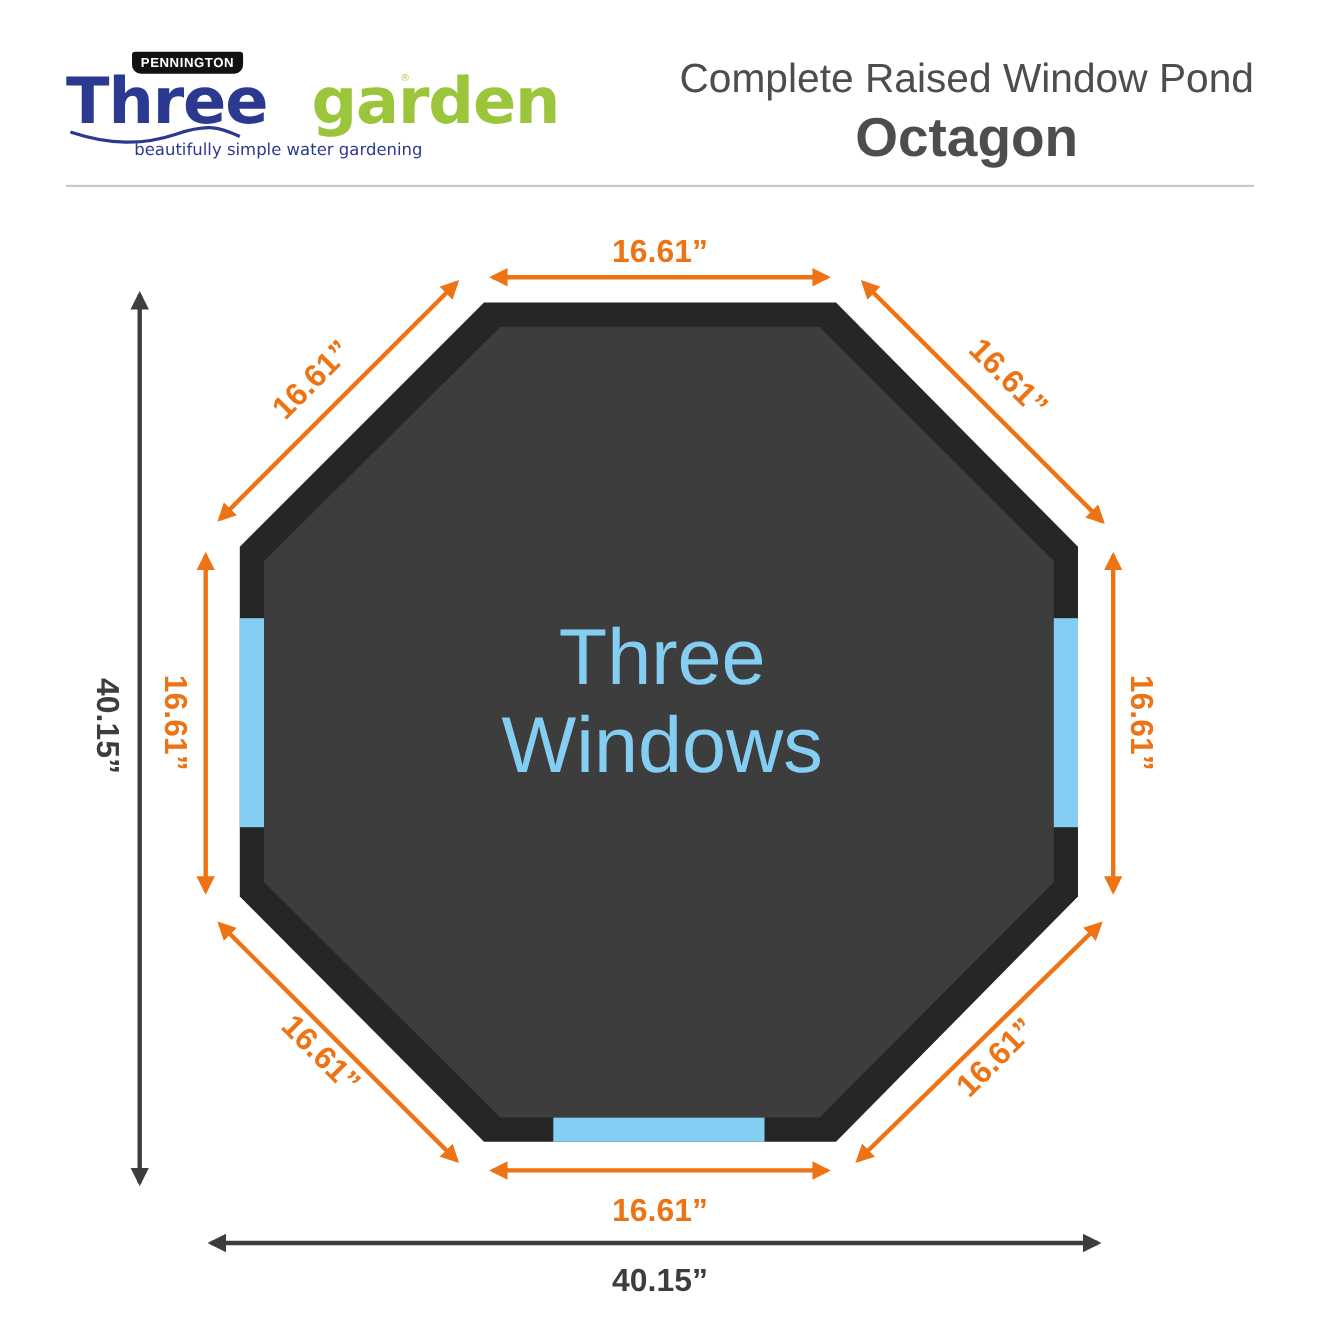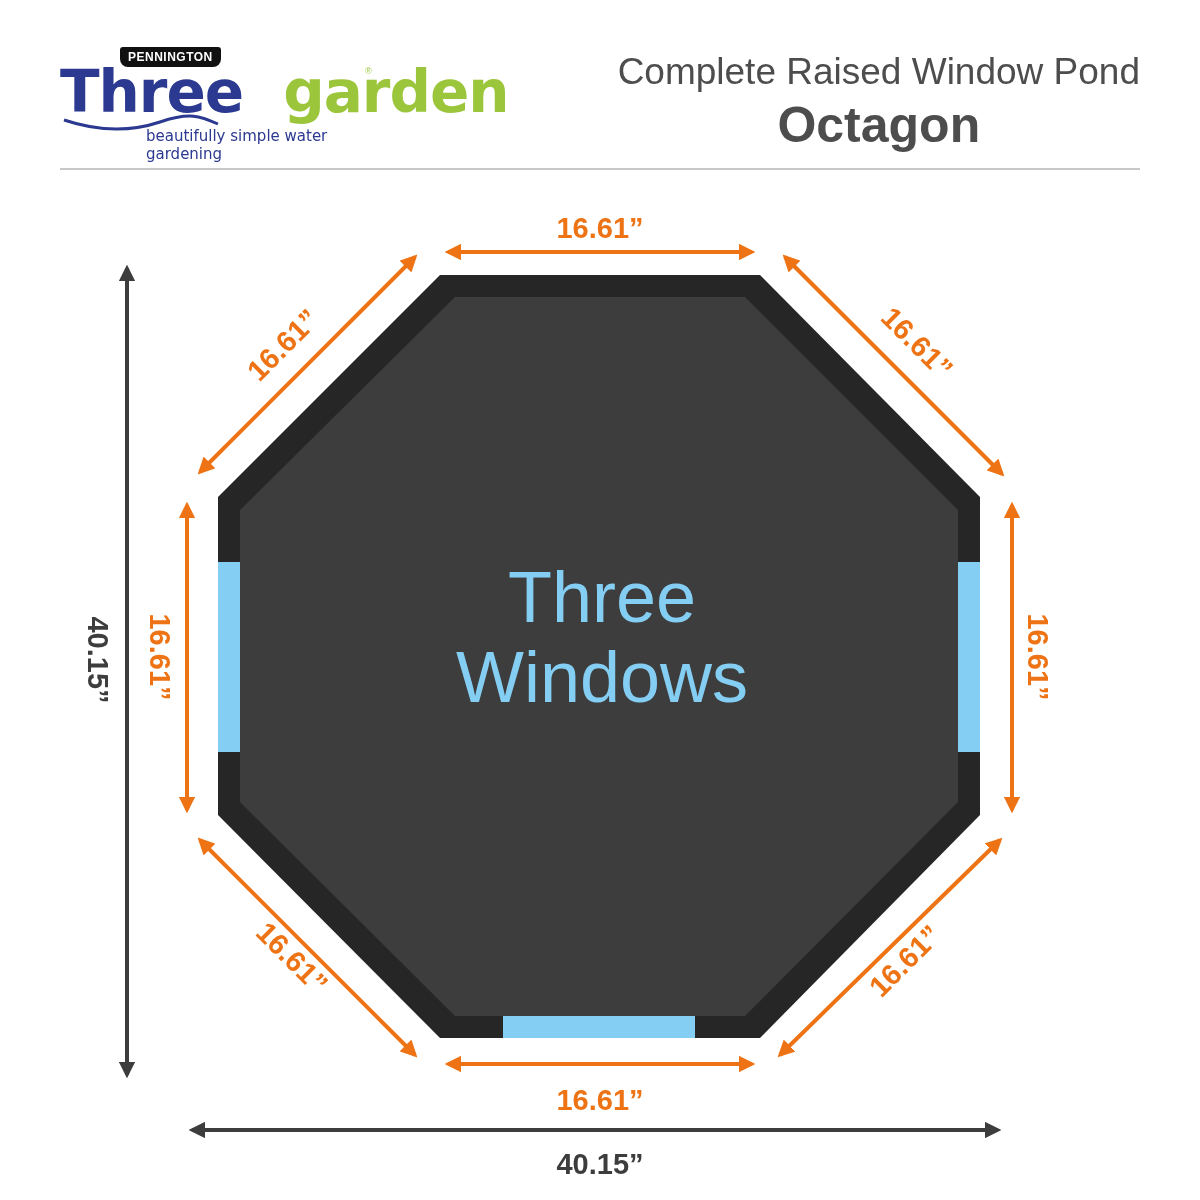--- a/index.html
+++ b/index.html
@@ -3,21 +3,21 @@
 <meta charset="utf-8">
 <style>
   html, body { margin:0; padding:0; background:#ffffff; }
   body { width:1200px; height:1200px; position:relative; overflow:hidden; font-family:"Liberation Sans", sans-serif; }
   .logo { position:absolute; left:60px; top:44px; width:330px; height:110px; }
   .pennington-badge { position:absolute; left:60px; top:3px; height:20px; padding:0 8px; background:#111; color:#fff; font-weight:bold; font-size:12px; line-height:20px; letter-spacing:0.5px; border-radius:3px 3px 8px 8px; }
   .brand { position:absolute; left:0; top:14px; font-size:58px; font-weight:bold; letter-spacing:-1px; font-family:"DejaVu Sans", sans-serif; }
   .brand .aqua { color:#2b3990; }
   .brand .garden { color:#9bc63b;margin-left:40px; }
   .reg { position:absolute; left:305px; top:22px; font-size:9px; color:#9bc63b; }
-  .tagline { position:absolute; left:62px; top:83px; font-size:15px; color:#2b3990; font-family:"DejaVu Sans", sans-serif;margin-left:24px; }
+  .tagline { position:absolute; left:62px; top:83px; font-size:15px; color:#2b3990; font-family:"DejaVu Sans", sans-serif; }
   .wave { position:absolute; left:0; top:70px; }
   .title-block { position:absolute; right:60px; top:50px; text-align:center; color:#4a4a4a; }
   .subtitle { font-size:37px; font-weight:normal; color:#4d4d4d; line-height:44px; }
   .title { font-size:50px; font-weight:bold; color:#4d4d4d; line-height:58px; margin-top:2px; }
   .rule { position:absolute; left:60px; top:168px; width:1080px; height:2px; background:#c8c8c8; }
   svg.diagram { position:absolute; left:0; top:0; }
   .lbl { font-family:"Liberation Sans", sans-serif; font-weight:bold; font-size:29px; }
   .center-text { font-family:"Liberation Sans", sans-serif; font-size:72px; }
 </style>
 </head>

